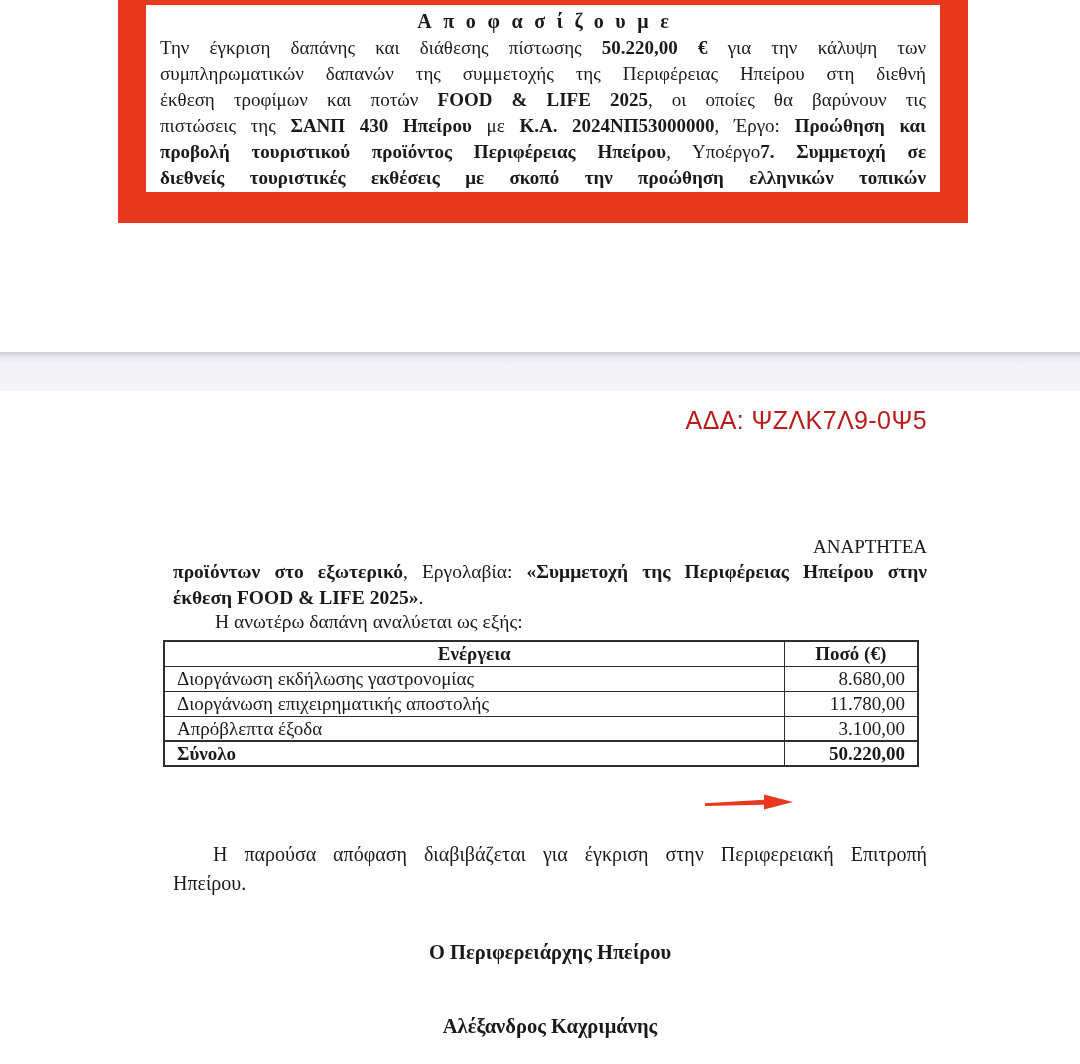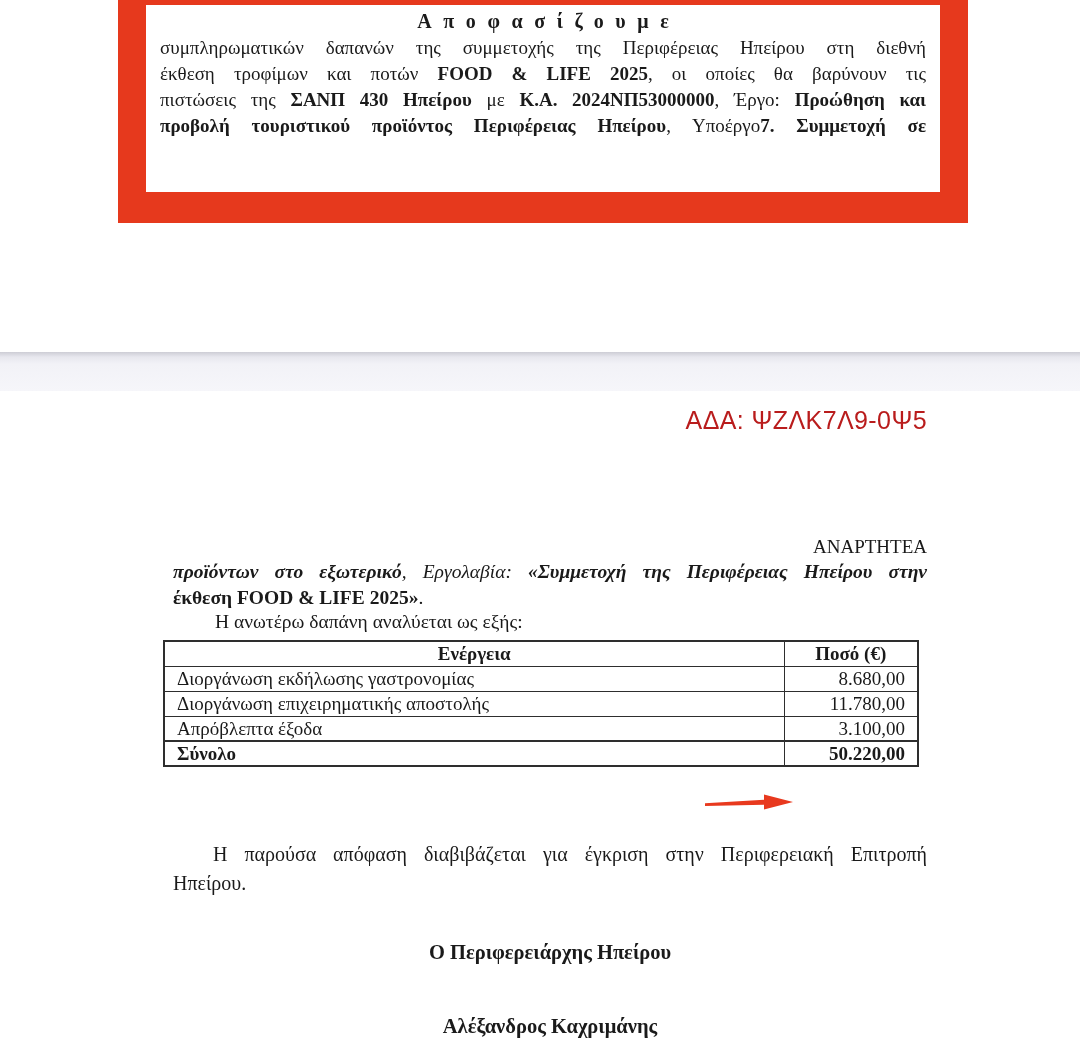--- a/index.html
+++ b/index.html
@@ -26,21 +26,21 @@
   .section-divider{left:0;top:352px;width:1080px;height:39px;
     background:linear-gradient(to bottom,#cdcdd5 0px,#e7e7ee 5px,#f2f2f7 12px,#f6f6fa 100%);}
 
   
   .ada-line{top:406px;right:153px;font-family:"Liberation Sans",sans-serif;
     font-size:25px;color:#b91c1c;letter-spacing:0.4px;}
 
   
   .doc-col{left:173px;width:754px;}
   .anartitea{top:535px;text-align:right;font-size:19px;line-height:24px;}
-  .para1-l1{top:559px;font-size:19.5px;line-height:26px;text-align:justify;text-align-last:justify;white-space:nowrap;font-style:italic;}
+  .para1-l1{top:559px;font-size:19.5px;line-height:26px;text-align:justify;text-align-last:justify;white-space:nowrap;}
   .para1-l2{top:585px;font-size:19.5px;line-height:26px;}
   .para-intro{top:609px;font-size:19.5px;line-height:26px;text-indent:42px;}
 
   .expense-table{left:163px;top:640px;border-collapse:collapse;table-layout:fixed;width:754px;
     font-size:19px;}
   .expense-table th,.expense-table td{border:1.5px solid var(--table-border);
     height:25px;line-height:21px;padding:1px 12px;overflow:hidden;white-space:nowrap;}
   .expense-table th{font-weight:bold;text-align:center;}
   .expense-table td.c1{text-align:left;}
   .expense-table td.c2{text-align:right;}
@@ -57,24 +57,26 @@
 
   .sig-role{top:941px;text-align:center;font-weight:bold;font-size:20.5px;}
   .sig-name{top:1015px;text-align:center;font-weight:bold;font-size:20.5px;}
 </style>
 </head>
 <body>
 
 <div class="abs red-box">
   <div class="red-box-inner">
     <div class="decision-title">Αποφασίζουμε</div>
+    <div class="dline"><span>Την έγκριση δαπάνης και διάθεσης πίστωσης </span><b>50.220,00 €</b><span> για την κάλυψη των</span></div>
     <div class="dline"><span>συμπληρωματικών δαπανών της συμμετοχής της Περιφέρειας Ηπείρου στη διεθνή</span></div>
     <div class="dline"><span>έκθεση τροφίμων και ποτών </span><b>FOOD &amp; LIFE 2025</b><span>, οι οποίες θα βαρύνουν τις</span></div>
     <div class="dline"><span>πιστώσεις της </span><b>ΣΑΝΠ 430 Ηπείρου</b><span> με </span><b>Κ.Α. 2024ΝΠ53000000</b><span>, Έργο: </span><b>Προώθηση και</b></div>
     <div class="dline"><b>προβολή τουριστικού προϊόντος Περιφέρειας Ηπείρου</b><span>, Υποέργο</span><b>7. Συμμετοχή σε</b></div>
+    <div class="dline"><b>διεθνείς τουριστικές εκθέσεις με σκοπό την προώθηση ελληνικών τοπικών</b></div>
   </div>
 </div>
 
 <div class="abs section-divider"></div>
 
 <div class="abs ada-line">ΑΔΑ: ΨΖΛΚ7Λ9-0Ψ5</div>
 
 <div class="abs doc-col anartitea">ΑΝΑΡΤΗΤΕΑ</div>
 
 <div class="abs doc-col para1-l1"><b>προϊόντων στο εξωτερικό</b><span>, Εργολαβία: </span><b>«Συμμετοχή της Περιφέρειας Ηπείρου στην</b></div>

